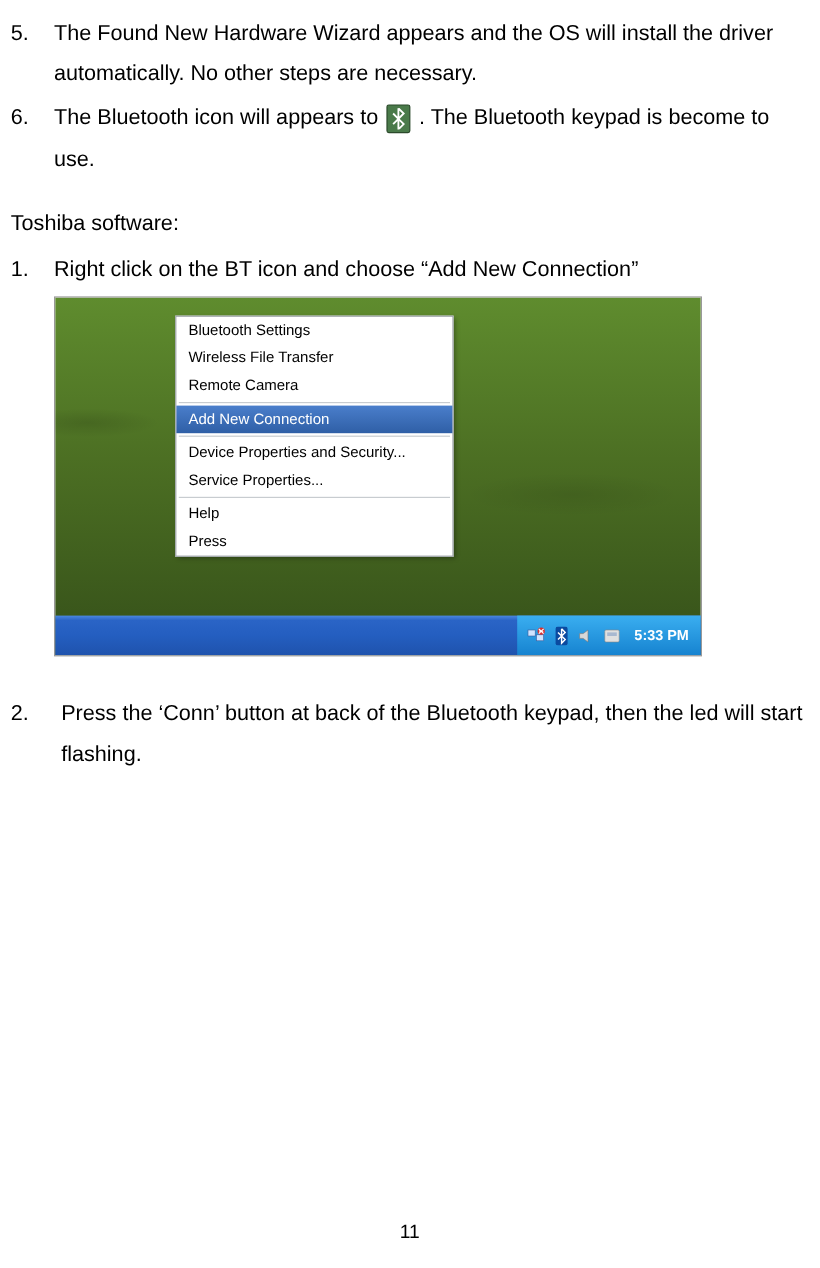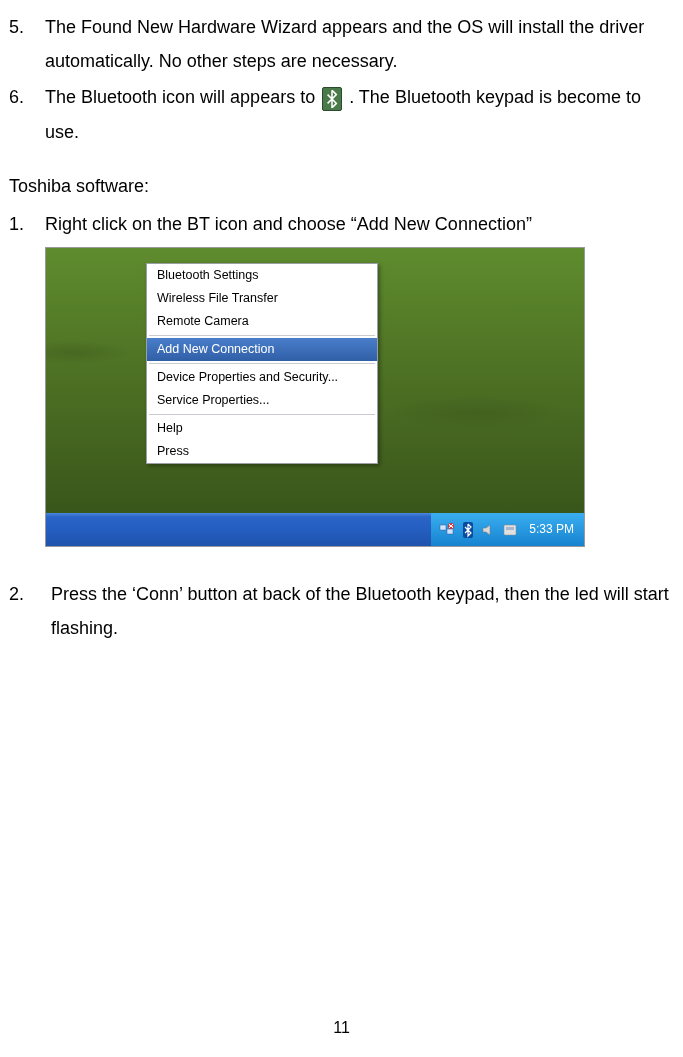--- a/index.html
+++ b/index.html
@@ -126,20 +126,21 @@
       height: 16px;
       display:flex;
       align-items:center;
       justify-content:center;
     }
     .clock {
       color: #fff;
       font-size: 12px;
       font-family: Tahoma, sans-serif;
       margin-left: 6px;
+      font-weight: bold;
     }
     .page-num {
       position: absolute;
       bottom: 14px;
       left: 0;
       right: 0;
       text-align: center;
       font-size: 16px;
       margin-top: 47px;
     }

